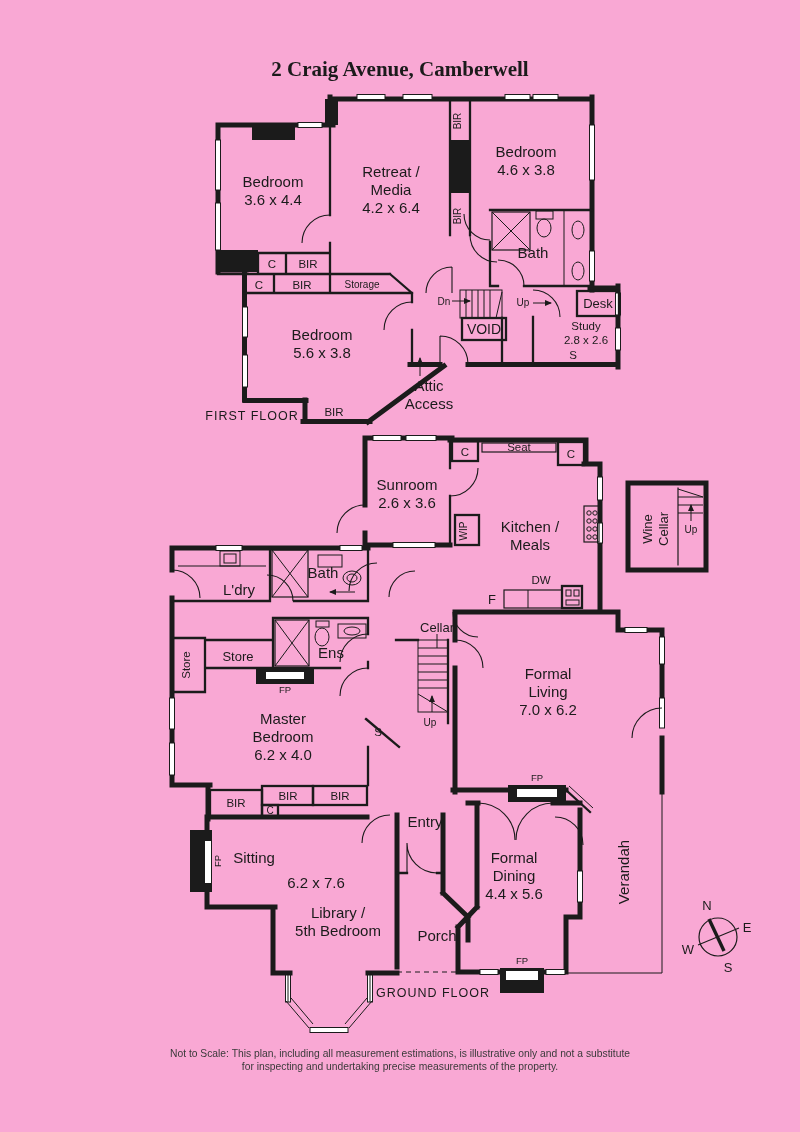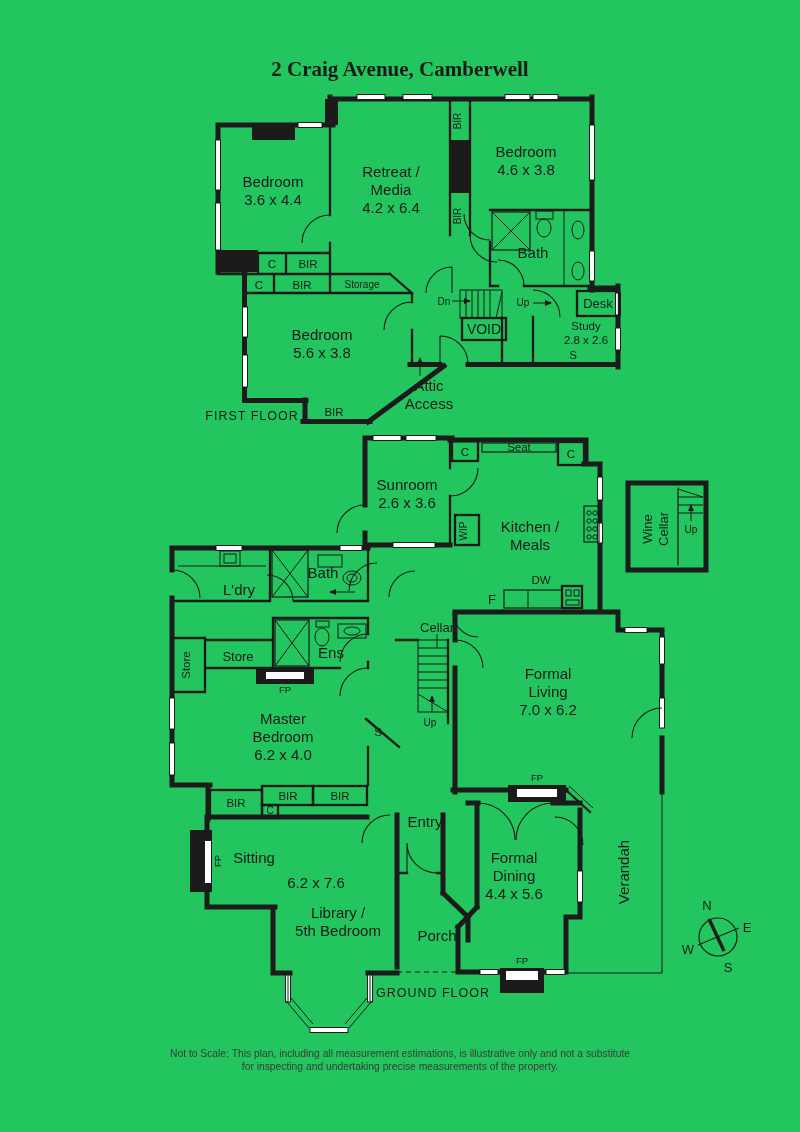--- a/index.html
+++ b/index.html
@@ -1,16 +1,16 @@
 <!DOCTYPE html>
 <html><head>
 <meta charset="utf-8">
 <style>
   html,body{margin:0;padding:0;background:#fff;}
-  .page{position:relative;width:800px;height:1132px;background:#22c55e;font-family:"Liberation Sans",sans-serif;}
+  .page{position:relative;width:800px;height:1132px;background:#f9a8d4;font-family:"Liberation Sans",sans-serif;}
   svg{display:block}
   svg *{vector-effect:none}
   .w5{fill:none;stroke:#1b1b1b;stroke-width:5;stroke-linecap:square}
   .w2{fill:none;stroke:#1b1b1b;stroke-width:2.3;stroke-linecap:square}
   .w1{fill:none;stroke:#1b1b1b;stroke-width:1.2;stroke-linecap:square}
   .thin{fill:none;stroke:#1b1b1b;stroke-width:1;stroke-linecap:butt}
   .arc{fill:none;stroke:#1b1b1b;stroke-width:1.1}
   .blk{fill:#1b1b1b;stroke:none}
   .win{fill:#ffffff;stroke:#1b1b1b;stroke-width:1}
   .dash{fill:none;stroke:#1b1b1b;stroke-width:1.1;stroke-dasharray:5 4}

